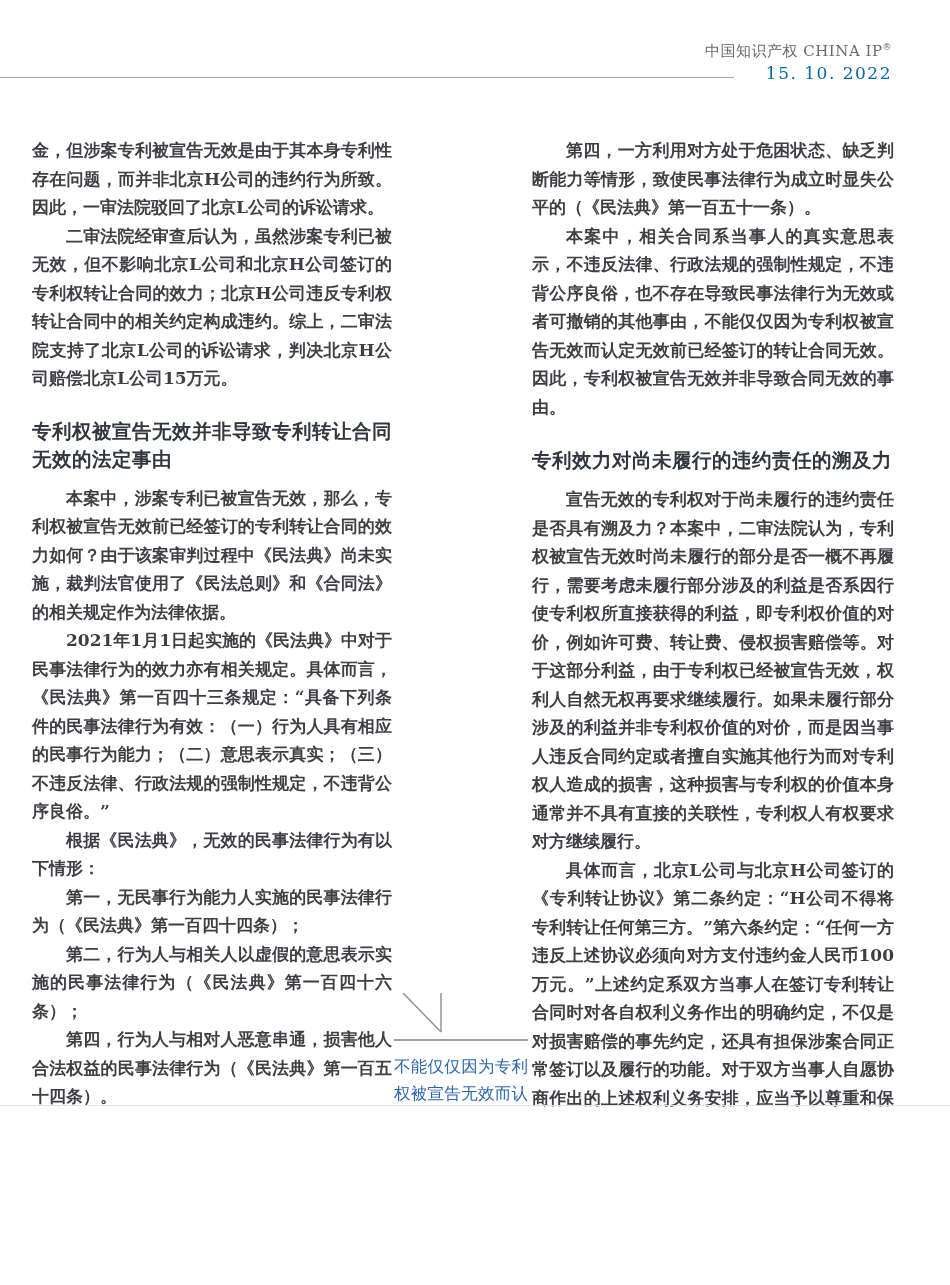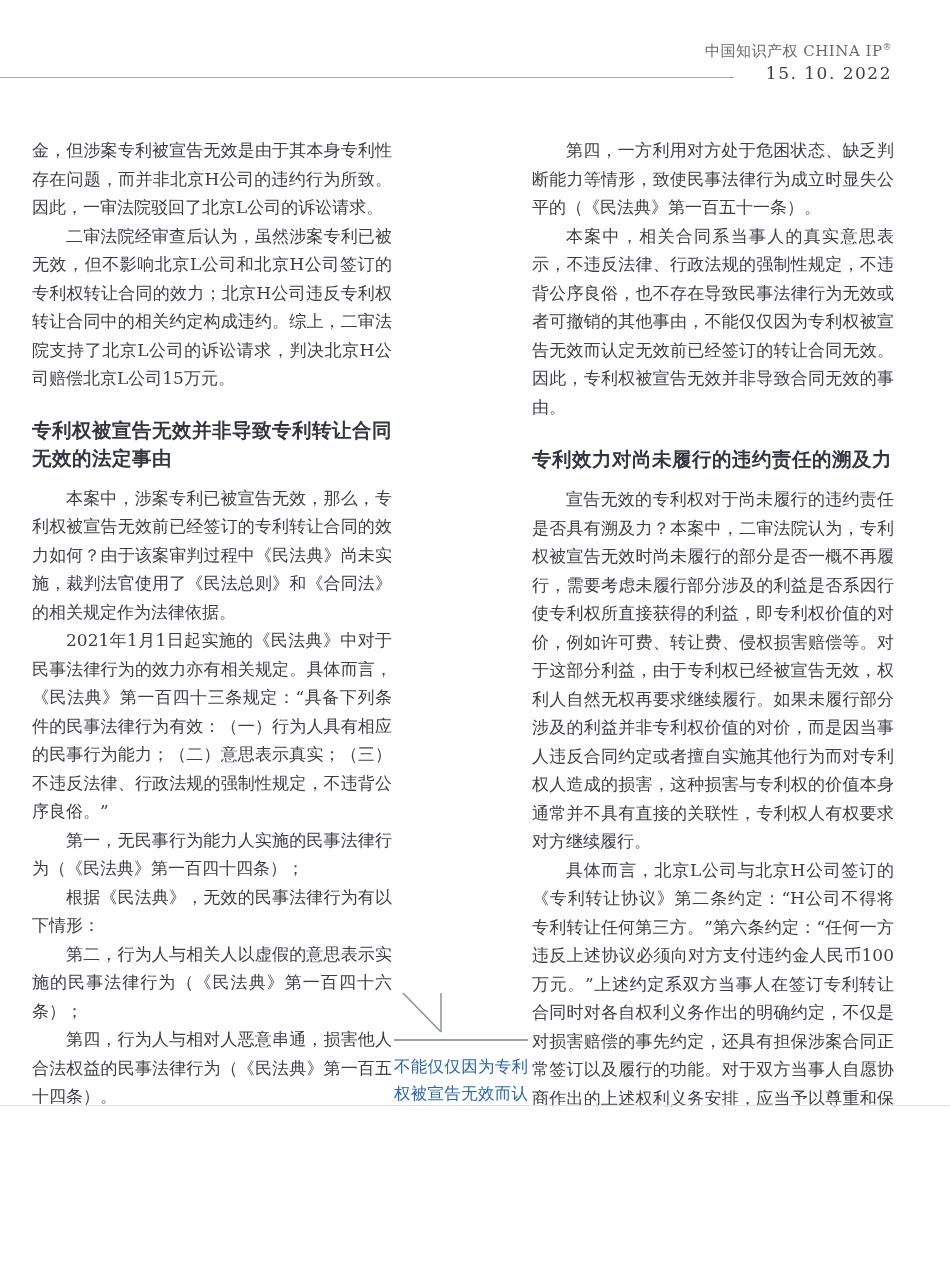--- a/index.html
+++ b/index.html
@@ -11,37 +11,37 @@
     font-family:"DejaVu Serif","Liberation Serif",serif;
     color:#3e3f44;
   }
   
   .header-block{
     position:absolute;top:42px;right:58px;
     text-align:right;line-height:1.25;
   }
   .brand{font-size:15px;color:#6a6a6a;letter-spacing:.5px;}
   .brand sup{font-size:9px;color:#6a6a6a;}
-  .pub-date{font-size:17px;color:#404040;letter-spacing:1.5px;margin-top:2px;}
+  .pub-date{font-size:17px;color:#0369a1;letter-spacing:1.5px;margin-top:2px;}
   .header-rule{
     position:absolute;top:77px;left:0;
     width:734px;height:1px;background:#a8a8a8;
   }
   
   .col{
     position:absolute;top:136px;
     text-align:justify;
     font-size:17px;line-height:28.5px;
   }
   .col-left{left:32px;width:360px;}
   .col-right{left:532px;width:362px;}
-  .col p{margin:0;text-indent:2em;}
+  .col p{margin:0;text-indent:2em;font-weight:bold;}
   .col p.no-indent{text-indent:0;}
   .section-heading{
-    font-family:Liberation Serif, serif;
+    font-family:Liberation Sans, sans-serif;
     font-weight:bold;
     font-size:19.5px;line-height:28px;
     color:#32363e;
     letter-spacing:.5px;
     margin:25px 0 11px 0;
     text-align:left;
   }
   .section-heading.first{margin-top:24px;}
   
   .pull-quote{
@@ -82,22 +82,22 @@
     <div class="pub-date">15. 10. 2022</div>
   </div>
   <div class="header-rule"></div>
 
   <div class="col col-left">
     <p class="no-indent">金，但涉案专利被宣告无效是由于其本身专利性存在问题，而并非北京H公司的违约行为所致。因此，一审法院驳回了北京L公司的诉讼请求。</p>
     <p>二审法院经审查后认为，虽然涉案专利已被无效，但不影响北京L公司和北京H公司签订的专利权转让合同的效力；北京H公司违反专利权转让合同中的相关约定构成违约。综上，二审法院支持了北京L公司的诉讼请求，判决北京H公司赔偿北京L公司15万元。</p>
     <h2 class="section-heading first">专利权被宣告无效并非导致专利转让合同无效的法定事由</h2>
     <p>本案中，涉案专利已被宣告无效，那么，专利权被宣告无效前已经签订的专利转让合同的效力如何？由于该案审判过程中《民法典》尚未实施，裁判法官使用了《民法总则》和《合同法》的相关规定作为法律依据。</p>
     <p>2021年1月1日起实施的《民法典》中对于民事法律行为的效力亦有相关规定。具体而言，《民法典》第一百四十三条规定：“具备下列条件的民事法律行为有效：（一）行为人具有相应的民事行为能力；（二）意思表示真实；（三）不违反法律、行政法规的强制性规定，不违背公序良俗。”</p>
+    <p>根据《民法典》，无效的民事法律行为有以下情形：</p>
     <p>第一，无民事行为能力人实施的民事法律行为（《民法典》第一百四十四条）；</p>
-    <p>根据《民法典》，无效的民事法律行为有以下情形：</p>
     <p>第二，行为人与相关人以虚假的意思表示实施的民事法律行为（《民法典》第一百四十六条）；</p>
     <p>第四，行为人与相对人恶意串通，损害他人合法权益的民事法律行为（《民法典》第一百五十四条）。</p>
     <p>根据《民法典》，可撤销的民事法律行为有以下情形：</p>
     <p>第一，一方以欺诈手段，使对方在违背真实意思的情况下实施的民事法律行为（《民法典》第一百四十八条）；</p>
 
   </div>
 
   <div class="pull-quote">
     <svg class="pq-arrow" width="52" height="46" viewBox="0 0 52 46">
       <line x1="7" y1="3" x2="45" y2="42" stroke="#8d939b" stroke-width="1.5"></line>

